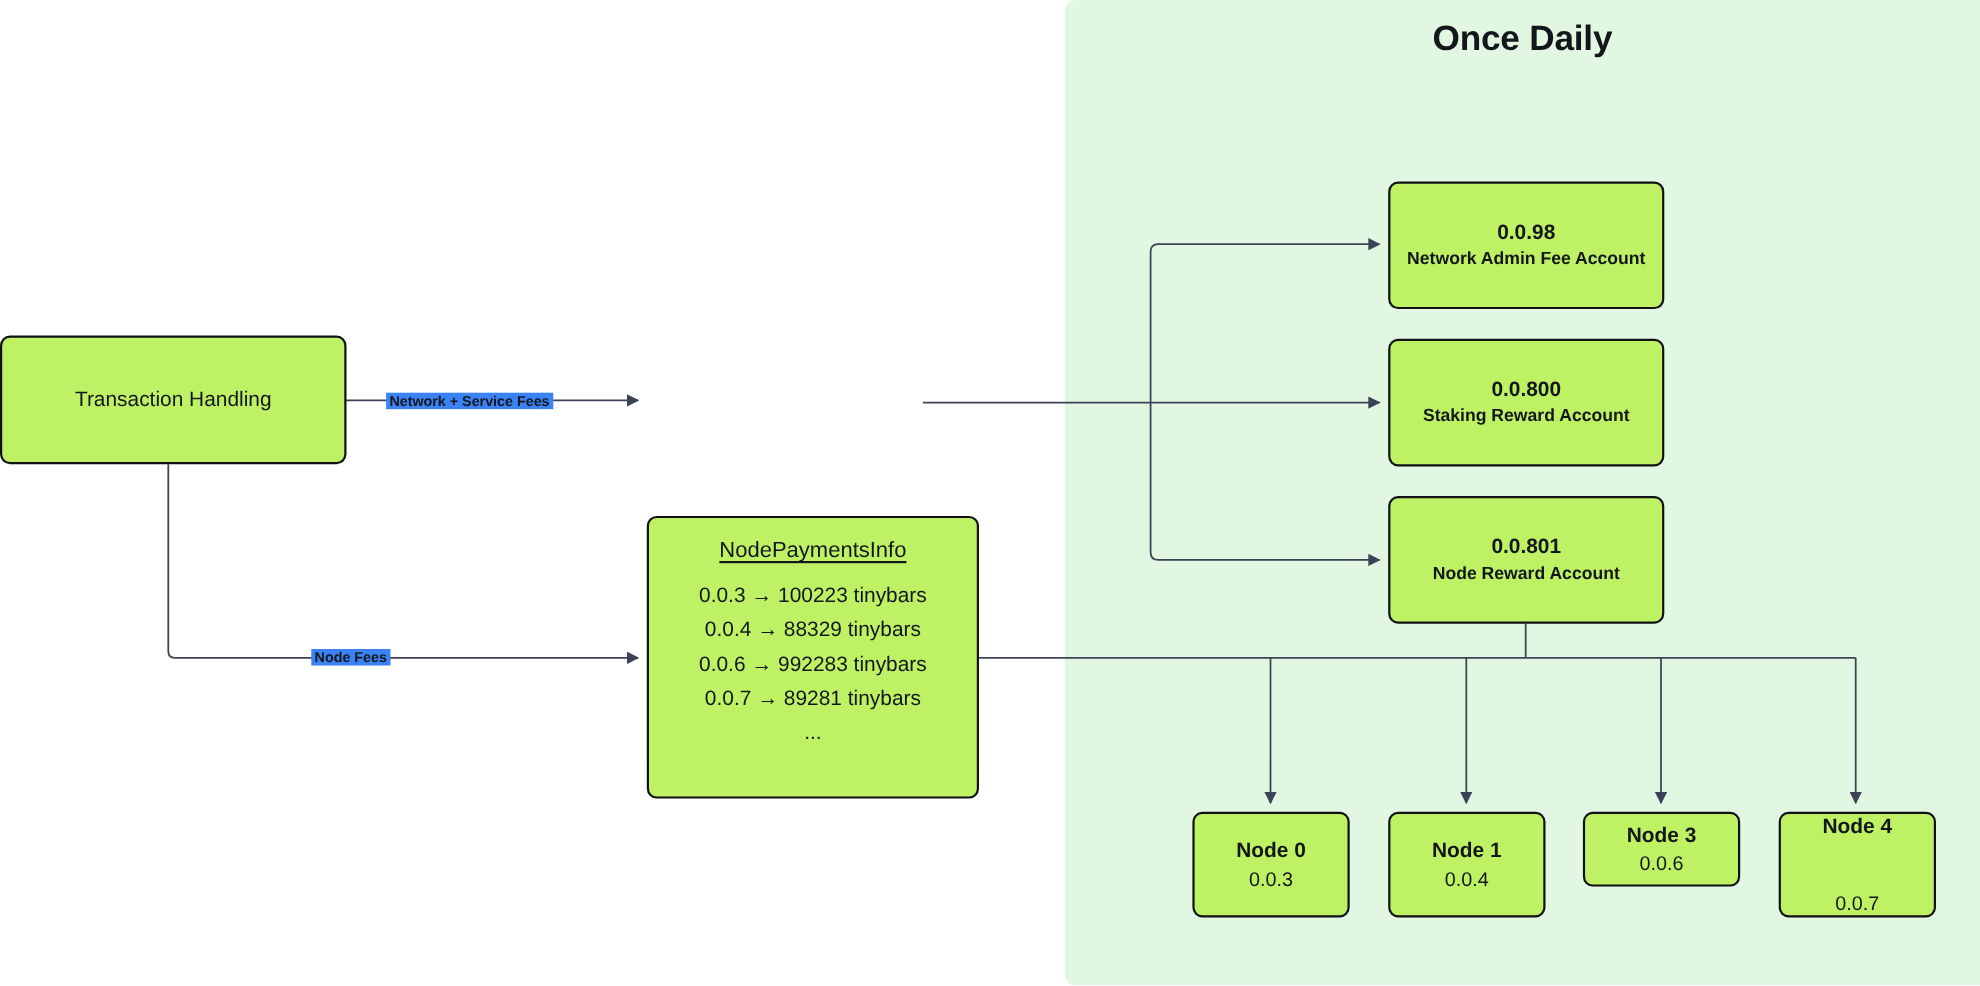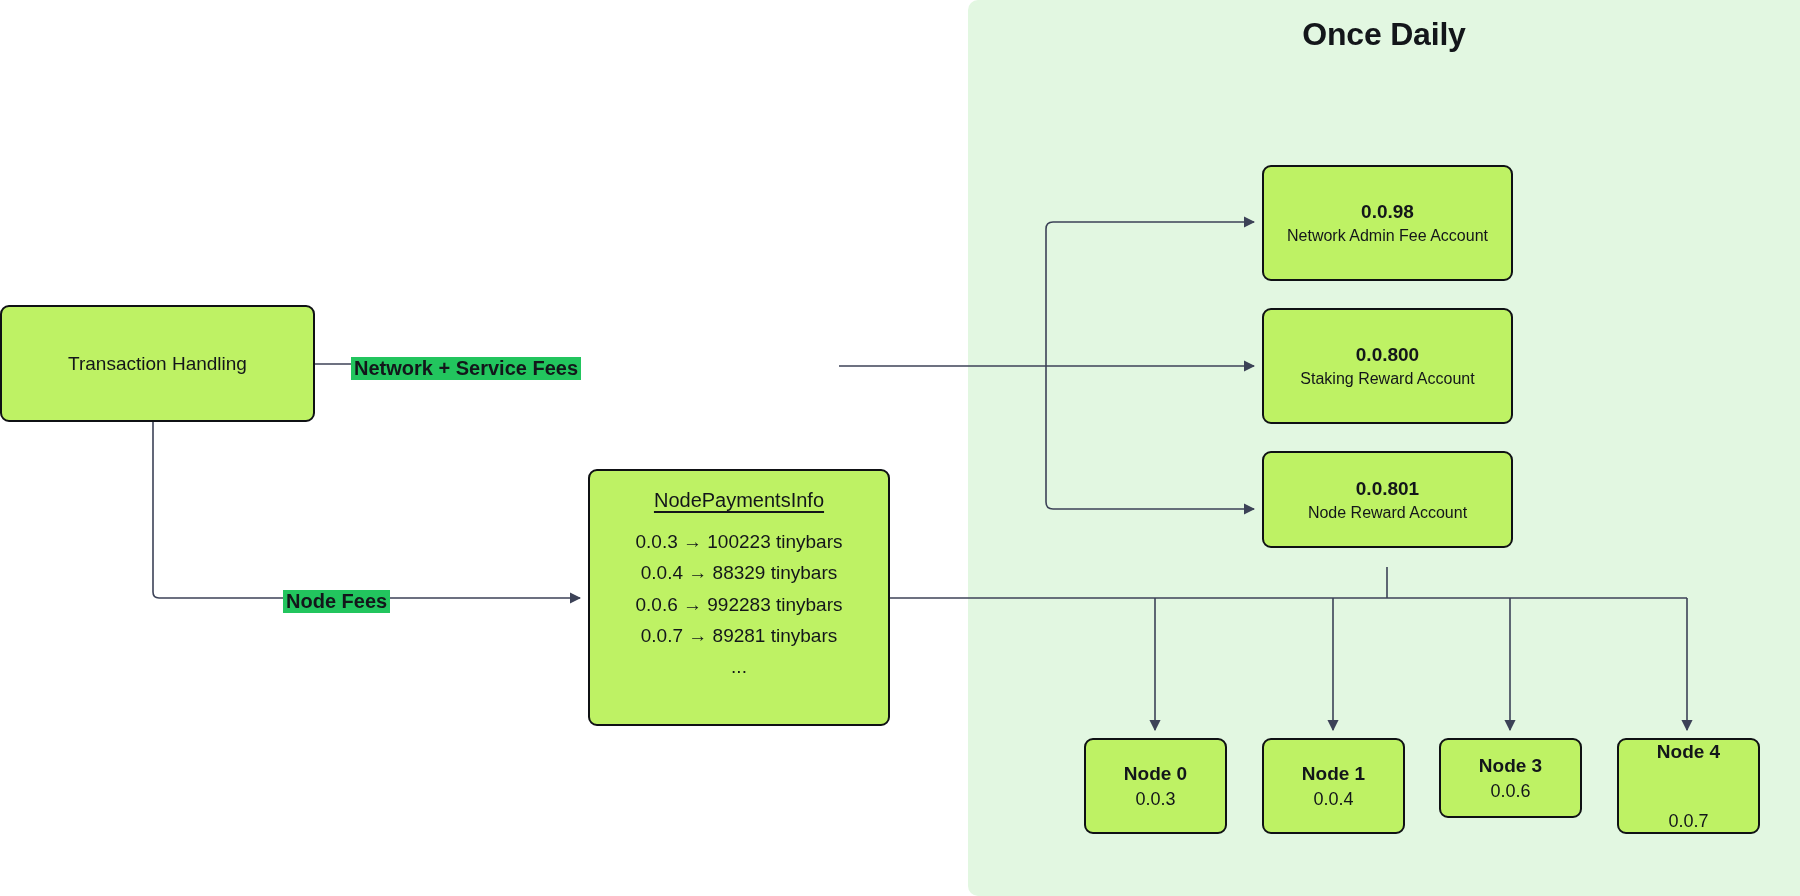--- a/index.html
+++ b/index.html
@@ -55,38 +55,38 @@
     justify-content: center;
     color: #13161a;
   }
   .box .title {
     font-size: 19px;
     font-weight: bold;
     line-height: 1.35;
   }
   .box .sub {
     font-size: 16px;
-    font-weight: normal;
+    font-weight: bold;
     line-height: 1.35;
   }
   .box .plain {
     font-size: 19px;
     font-weight: normal;
   }
 
   
   #box-transaction-handling { left: 0px;    top: 305px; width: 315px;  height: 117px; }
   #box-fee-collection       { left: 588px;  top: 308px; width: 251px;  height: 116px; }
   #box-admin-fee            { left: 1262px; top: 165px; width: 251px;  height: 116px; }
   #box-staking-reward       { left: 1262px; top: 308px; width: 251px;  height: 116px; }
-  #box-node-reward          { left: 1262px; top: 451px; width: 251px;  height: 97px; }
+  #box-node-reward          { left: 1262px; top: 451px; width: 251px;  height: 116px; }
 
   #box-node-0 { left: 1084px; top: 738px; width: 143px; height: 96px; }
   #box-node-1 { left: 1262px; top: 738px; width: 143px; height: 96px; }
-  #box-node-2 { left: 1439px; top: 738px; width: 143px; height: 80px; }
+  #box-node-2 { left: 1439px; top: 738px; width: 143px; height: 68px; }
   #box-node-3 { left: 1617px; top: 738px; width: 143px; height: 96px; gap: 45px; }
   .node-box .title { font-size: 19px; font-weight: bold; }
   .node-box .sub   { font-size: 18px; font-weight: normal; }
 
   
   #box-node-payments {
     left: 588px;
     top: 469px;
     width: 302px;
     height: 257px;
@@ -106,24 +106,24 @@
   #box-node-payments .np-row {
     font-size: 19px;
     line-height: 1.65;
     color: #13161a;
     white-space: nowrap;
   }
 
   
   .edge-label {
     position: absolute;
-    font-size: 20px;
-    font-weight: bold;
-    color: #13161a;
-    background: #22c55e;
+    font-size: 13px;
+    font-weight: bold;
+    color: #13161a;
+    background: #3b82f6;
     padding: 0 3px;
     white-space: nowrap;
   }
   #label-network-service-fees { left: 351px; top: 357px; }
   #label-node-fees            { left: 283px; top: 590px; }
 
   
   #wires {
     position: absolute;
     left: 0; top: 0;

